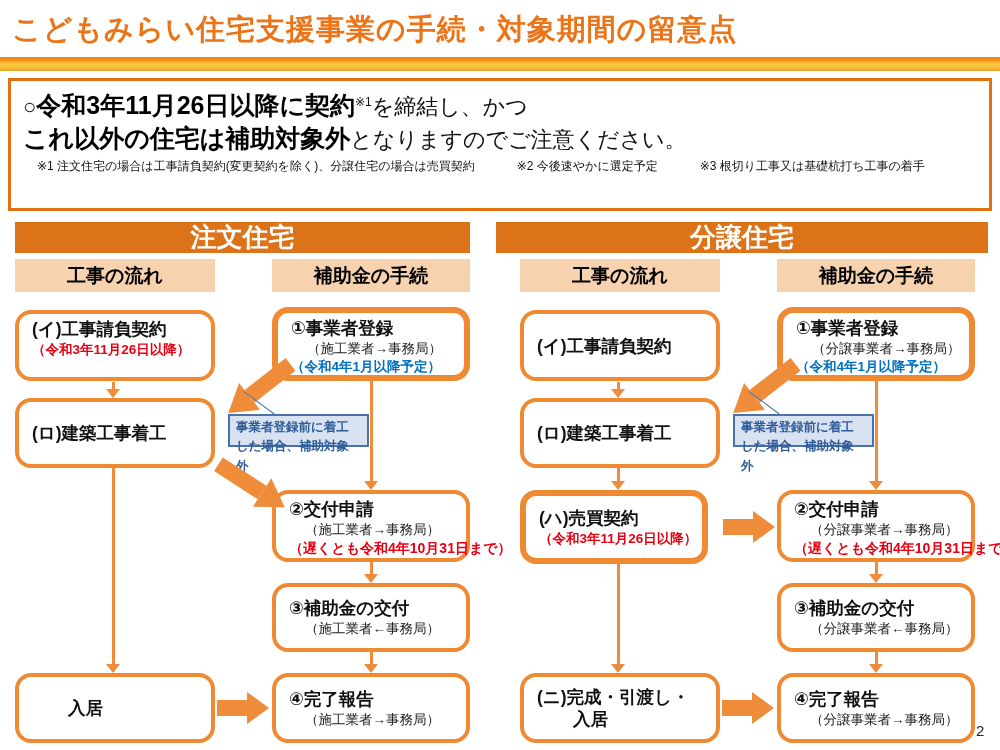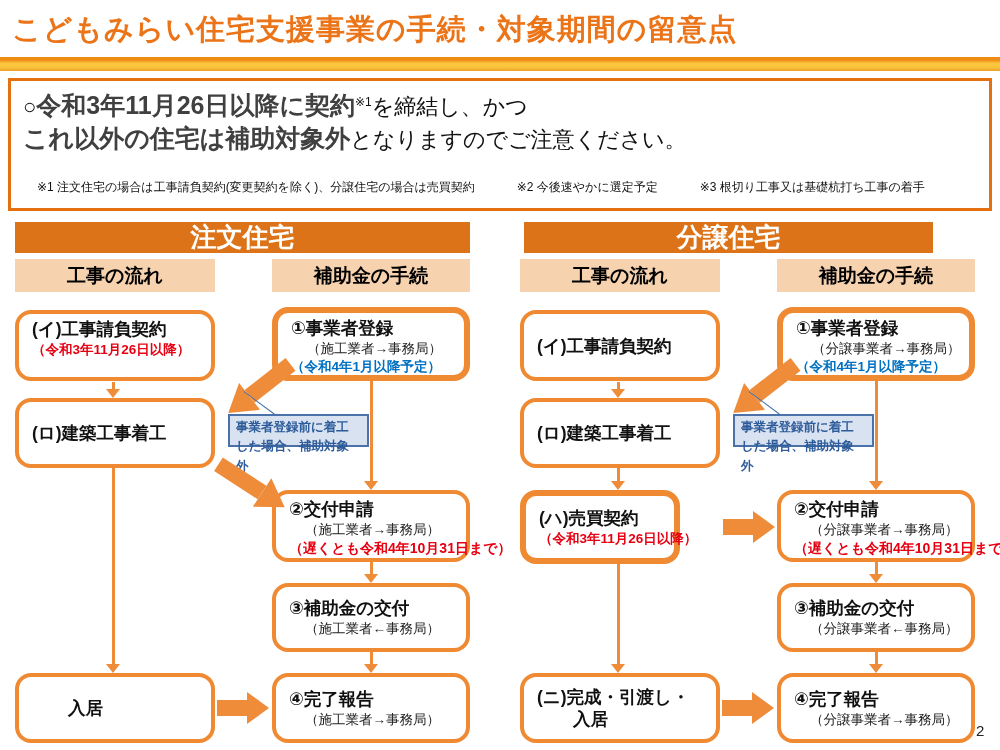--- a/index.html
+++ b/index.html
@@ -10,25 +10,25 @@
   .title{position:absolute;left:12px;top:10px;font-size:29px;font-weight:bold;
          color:#EC7418;letter-spacing:1px;}
   .title-bar{position:absolute;left:0;top:57px;width:1000px;height:14px;
          background:linear-gradient(180deg,#EF8C13 0%,#EF8C13 22%,#FBC63E 45%,#FBC63E 70%,#EFA02A 100%);}
 
   
   .notice{position:absolute;left:8px;top:78px;width:984px;height:133px;
           border:3px solid #E4700F;background:#fff;box-sizing:border-box;
           padding:6px 10px 0 12px;}
   .n-line{line-height:31px;font-size:22px;color:#111;white-space:nowrap;}
-  .n-line .red{color:#404040;font-weight:bold;font-size:25px;}
+  .n-line .red{color:#000000;font-weight:bold;font-size:25px;}
   .n-line sup{font-size:12px;font-weight:normal;color:#111;}
   .n-l2{padding-left:10px;}
   .n-l3{line-height:33px;}
-  .footnotes{display:flex;gap:42px;font-size:12px;color:#111;margin-top:23px;padding-left:14px;white-space:nowrap;}
+  .footnotes{display:flex;gap:42px;font-size:12px;color:#111;margin-top:2px;padding-left:14px;white-space:nowrap;}
 
   
   .mainhdr{position:absolute;height:31px;background:#DC7318;color:#fff;font-weight:bold;
            font-size:26px;text-align:center;line-height:31px;}
   .subhdr{position:absolute;height:33px;background:#F6D2AF;color:#000;font-weight:bold;
           font-size:19px;text-align:center;line-height:33px;}
 
   
   .fbox{position:absolute;background:#fff;border:4px solid #EF8A33;border-radius:16px;
         box-sizing:border-box;padding:5px 8px 3px 13px;}
@@ -95,21 +95,21 @@
       <span>※1 注文住宅の場合は工事請負契約(変更契約を除く)、分譲住宅の場合は売買契約</span>
       <span>※2 今後速やかに選定予定</span>
       <span>※3 根切り工事又は基礎杭打ち工事の着手</span>
     </div>
   </div>
 
   <div class="mainhdr" style="left:15px;top:222px;width:455px;">注文住宅</div>
   <div class="subhdr" style="left:15px;top:259px;width:200px;">工事の流れ</div>
   <div class="subhdr" style="left:272px;top:259px;width:198px;">補助金の手続</div>
 
-  <div class="mainhdr" style="left:524px;top:222px;width:409px;">分譲住宅</div>
+  <div class="mainhdr" style="left:496px;top:222px;width:492px;">分譲住宅</div>
   <div class="subhdr" style="left:520px;top:259px;width:200px;">工事の流れ</div>
   <div class="subhdr" style="left:777px;top:259px;width:198px;">補助金の手続</div>
 
   <div class="fbox" style="left:15px;top:310px;width:200px;height:71px;">
     <div class="fb-title">(イ)工事請負契約</div>
     <div class="fb-date t-red">（令和3年11月26日以降）</div>
   </div>
 
   <div class="fbox thick" style="left:272px;top:307px;width:198px;height:74px;">
     <div class="fb-title">①事業者登録</div>
@@ -154,21 +154,21 @@
     <div class="fb-date t-blue">（令和4年1月以降予定）</div>
   </div>
 
   <div class="fbox vcenter" style="left:520px;top:398px;width:200px;height:70px;">
     <div class="fb-title">(ロ)建築工事着工</div>
   </div>
 
   <div class="note" style="left:733px;top:414px;">事業者登録前に着工
 した場合、補助対象外</div>
 
-  <div class="fbox thick vcenter" style="left:520px;top:490px;width:160px;height:74px;">
+  <div class="fbox thick vcenter" style="left:520px;top:490px;width:188px;height:74px;">
     <div class="fb-title">(ハ)売買契約</div>
     <div class="fb-date t-red">（令和3年11月26日以降）</div>
   </div>
 
   <div class="fbox" style="left:777px;top:490px;width:198px;height:72px;">
     <div class="fb-title">②交付申請</div>
     <div class="fb-sub">（分譲事業者→事務局）</div>
     <div class="fb-date small t-red">（遅くとも令和4年10月31日まで）</div>
   </div>
 

